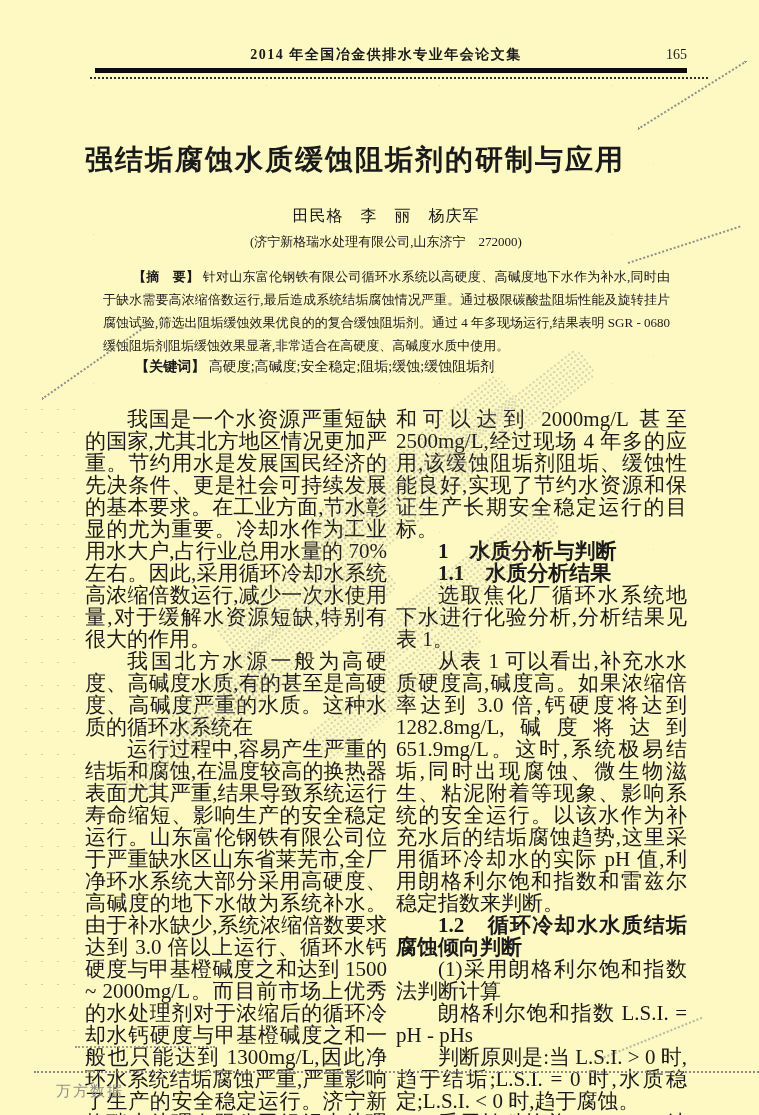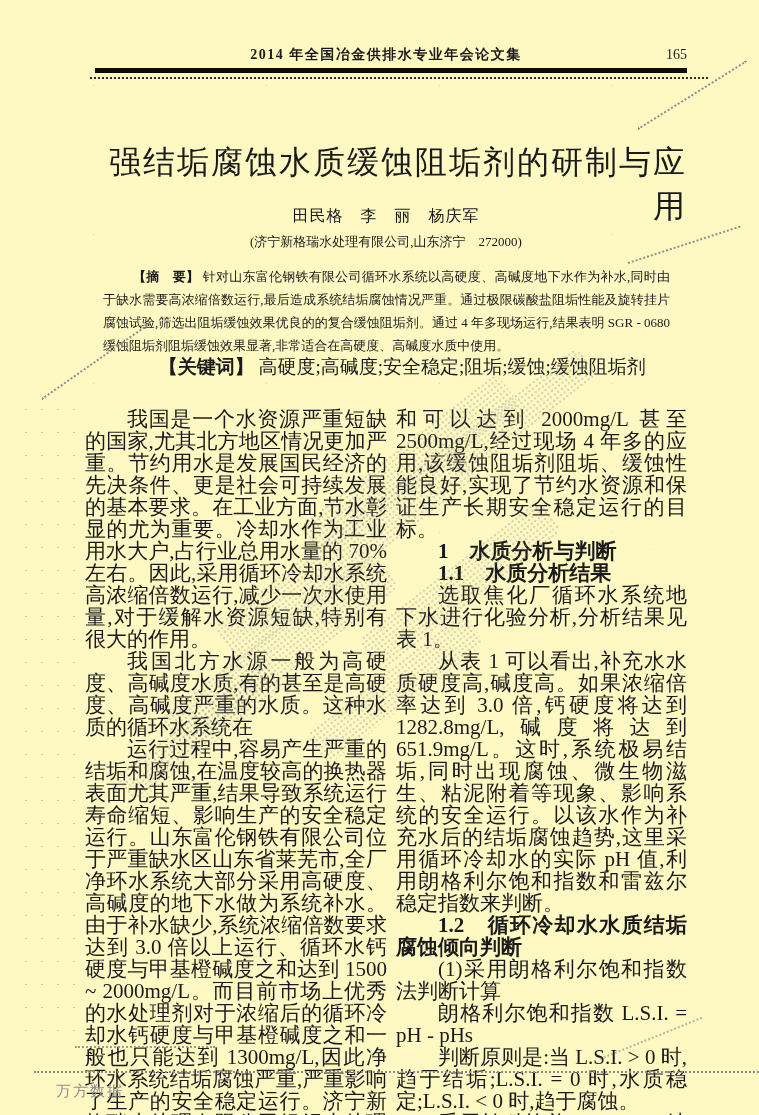--- a/index.html
+++ b/index.html
@@ -20,32 +20,32 @@
   }
 
   
   .header { position:absolute; top:46px; left:85px; width:602px; text-align:center;
             font-size:14px; font-weight:bold; letter-spacing:1.5px; }
   .page-num { position:absolute; right:0; top:1px; font-weight:normal; letter-spacing:0; font-size:14px; }
   .rule-thick { position:absolute; top:68px; left:95px; width:592px; height:5px; background:#0c0c0c; }
   .rule-dotted { position:absolute; top:77px; left:90px; width:618px; height:0; border-top:2px dotted #2e2e2e; }
 
   
-  .title { position:absolute; top:141px; left:85px; width:602px; text-align:right;
-           font-size:32px; font-weight:normal; letter-spacing:2px; }
+  .title { position:absolute; top:141px; left:85px; width:602px; text-align:left;
+           font-size:28px; font-weight:bold; letter-spacing:2px; }
   .authors { position:absolute; top:206px; left:85px; width:602px; text-align:center;
              font-size:16px; letter-spacing:1px; }
   .affiliation { position:absolute; top:233px; left:85px; width:602px; text-align:center; font-size:13px; }
 
   
   .abstract { position:absolute; top:265px; left:103px; width:567px;
               font-size:13px; line-height:23px; text-align:justify; }
   .abstract p, .keywords p { margin:0; text-indent:2.3em; }
   .kw-label, .ab-label { font-weight:bold; }
-  .keywords { position:absolute; top:355px; left:115px; width:567px; font-size:19px; line-height:23px; }
+  .keywords { position:absolute; top:355px; left:103px; width:567px; font-size:14px; line-height:23px; }
 
   
   .col { position:absolute; top:408px; font-size:21px; line-height:22px; text-align:justify; }
   .col-left  { left:85px;  width:302px; }
   .col-right { left:396px; width:291px; }
   .col p { margin:0; text-indent:2em; }
   .col p.noindent { text-indent:0; }
   .h-sec { margin:0; font-weight:bold; text-indent:0; }
   .h-sub { margin:0; font-weight:bold; text-indent:2em; }
 

